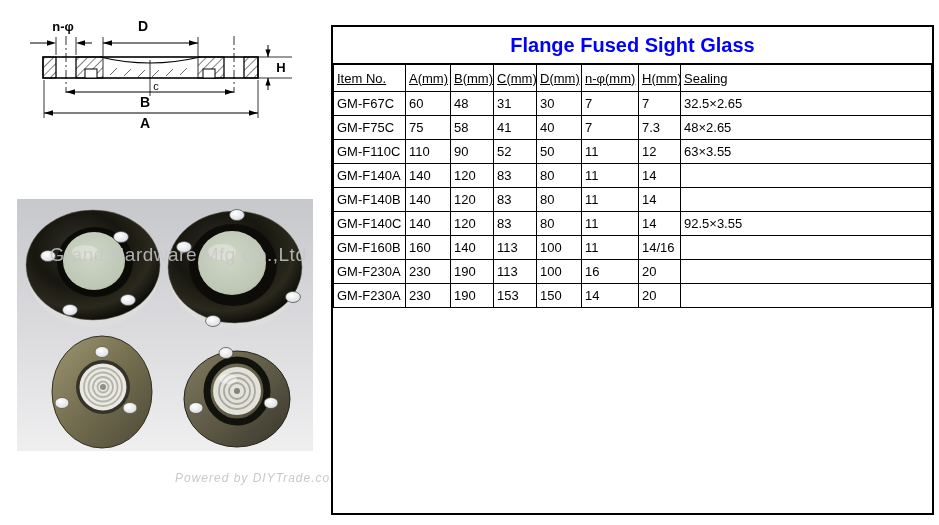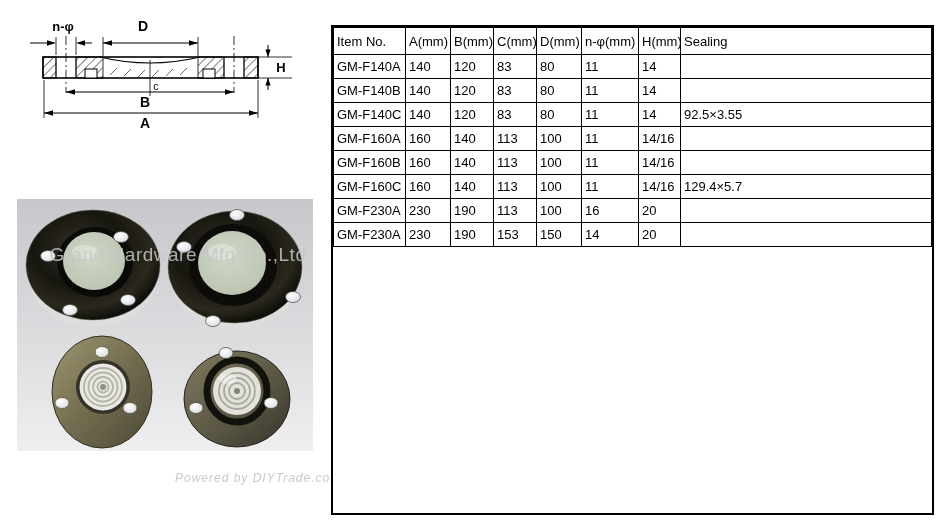--- a/index.html
+++ b/index.html
@@ -25,21 +25,21 @@
     font-size:20px;font-weight:bold;color:#0000ff;
     border-bottom:1px solid #000;
   }
   table#grid{
     border-collapse:collapse;width:100%;table-layout:fixed;
   }
   #grid th,#grid td{
     border:1px solid #000;font-size:13px;font-weight:normal;color:#000;
     text-align:left;padding:0 2px 0 3px;white-space:nowrap;overflow:hidden;
   }
-  #grid th{height:26px;}
+  #grid th{height:26px;text-decoration:underline;}
   #grid td{height:23px;}
 </style>
 </head>
 <body>
 
 <svg id="diagram" viewBox="0 0 330 150" xmlns="http://www.w3.org/2000/svg">
   <defs>
     <pattern id="hatch" width="6" height="6" patternUnits="userSpaceOnUse" patternTransform="rotate(45)">
       <line x1="0" y1="0" x2="0" y2="6" stroke="#1a1a1a" stroke-width="1.1"></line>
     </pattern>
@@ -226,20 +226,21 @@
       <ellipse cx="254" cy="204" rx="7" ry="5.5"></ellipse>
     </g>
   </g>
 
   <text x="161" y="62" text-anchor="middle" font-size="19" fill="#c8c8c8" opacity="0.85" letter-spacing="0.5">Grand Hardware Mfg Co.,Ltd</text>
 </svg>
 
 <div id="powered-by">Powered by DIYTrade.com</div>
 
 <div id="table-wrap">
+  <div id="table-title">Flange Fused Sight Glass</div>
   <table id="grid">
     <colgroup>
       <col style="width:72px">
         <col style="width:45px">
         <col style="width:43px">
       <col style="width:43px">
         <col style="width:45px">
         <col style="width:57px">
       <col style="width:42px">
         <col>
@@ -251,20 +252,50 @@
           <th>B(mm)</th>
           <th>C(mm)</th>
           <th>D(mm)</th>
           <th>n-φ(mm)</th>
           <th>H(mm)</th>
           <th>Sealing</th>
         </tr>
       </thead>
     <tbody>
         <tr>
+          <td>GM-F67C</td>
+          <td>60</td>
+          <td>48</td>
+          <td>31</td>
+          <td>30</td>
+          <td>7</td>
+          <td>7</td>
+          <td>32.5×2.65</td>
+        </tr>
+        <tr>
+          <td>GM-F75C</td>
+          <td>75</td>
+          <td>58</td>
+          <td>41</td>
+          <td>40</td>
+          <td>7</td>
+          <td>7.3</td>
+          <td>48×2.65</td>
+        </tr>
+        <tr>
+          <td>GM-F110C</td>
+          <td>110</td>
+          <td>90</td>
+          <td>52</td>
+          <td>50</td>
+          <td>11</td>
+          <td>12</td>
+          <td>63×3.55</td>
+        </tr>
+        <tr>
           <td>GM-F140A</td>
           <td>140</td>
           <td>120</td>
           <td>83</td>
           <td>80</td>
           <td>11</td>
           <td>14</td>
           <td></td>
         </tr>
         <tr>
@@ -281,48 +312,28 @@
           <td>GM-F140C</td>
           <td>140</td>
           <td>120</td>
           <td>83</td>
           <td>80</td>
           <td>11</td>
           <td>14</td>
           <td>92.5×3.55</td>
         </tr>
         <tr>
-          <td>GM-F160A</td>
-          <td>160</td>
-          <td>140</td>
-          <td>113</td>
-          <td>100</td>
-          <td>11</td>
-          <td>14/16</td>
-          <td></td>
-        </tr>
-        <tr>
           <td>GM-F160B</td>
           <td>160</td>
           <td>140</td>
           <td>113</td>
           <td>100</td>
           <td>11</td>
           <td>14/16</td>
           <td></td>
-        </tr>
-        <tr>
-          <td>GM-F160C</td>
-          <td>160</td>
-          <td>140</td>
-          <td>113</td>
-          <td>100</td>
-          <td>11</td>
-          <td>14/16</td>
-          <td>129.4×5.7</td>
         </tr>
         <tr>
           <td>GM-F230A</td>
           <td>230</td>
           <td>190</td>
           <td>113</td>
           <td>100</td>
           <td>16</td>
           <td>20</td>
           <td></td>

